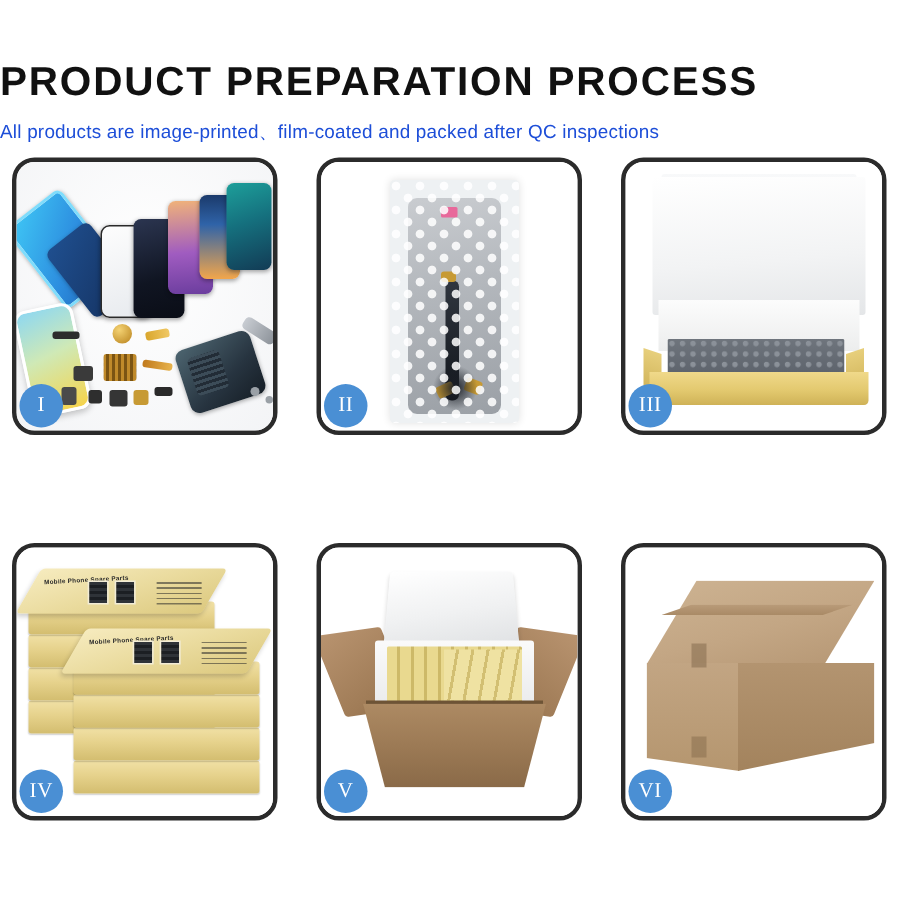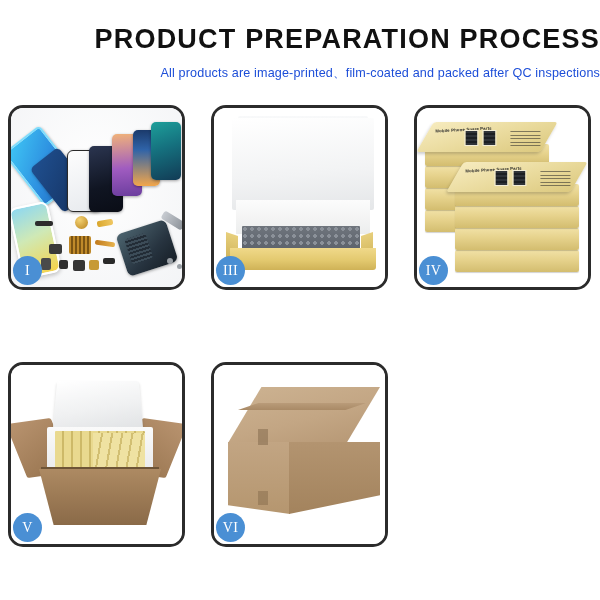--- a/index.html
+++ b/index.html
@@ -14,21 +14,21 @@
 
   .poster {
     width: 600px;
     height: 600px;
     position: relative;
     background: #ffffff;
     padding: 0;
   }
 
   
-  .header { text-align: right; padding-top: 25px; }
+  .header { text-align: left; padding-top: 40px; }
 
   .poster-title {
     font-size: 27px;
     font-weight: 700;
     letter-spacing: 1.2px;
     color: #111111;
     line-height: 1.1;
     white-space: nowrap;
   }
 
@@ -437,20 +437,36 @@
         <div class="chip c-sm5"></div>
         <div class="chip c-sm6"></div>
         <div class="chip c-sm7"></div>
         <div class="chip c-tool"></div>
         <div class="chip c-screw1"></div>
         <div class="chip c-screw2"></div>
       </div>
       <div class="badge">I</div>
     </div>
 
+    <div class="panel">
+      <div class="stage p2">
+        <div class="bubblewrap">
+          <div class="bw-inner">
+            <div class="bw-tag"></div>
+            <div class="bw-cable"></div>
+            <div class="bw-conn bw-c1"></div>
+            <div class="bw-conn bw-c2"></div>
+            <div class="bw-conn bw-c3"></div>
+            <div class="bw-dark"></div>
+          </div>
+          <div class="bubbles"></div>
+        </div>
+      </div>
+      <div class="badge">II</div>
+    </div>
 
     <div class="panel">
       <div class="stage p3">
         <div class="b3-lidtop"></div>
         <div class="b3-lid"></div>
         <div class="b3-foam"></div>
         <div class="b3-gray"></div>
         <div class="b3-tabL"></div>
         <div class="b3-tabR"></div>
         <div class="b3-front"></div>

